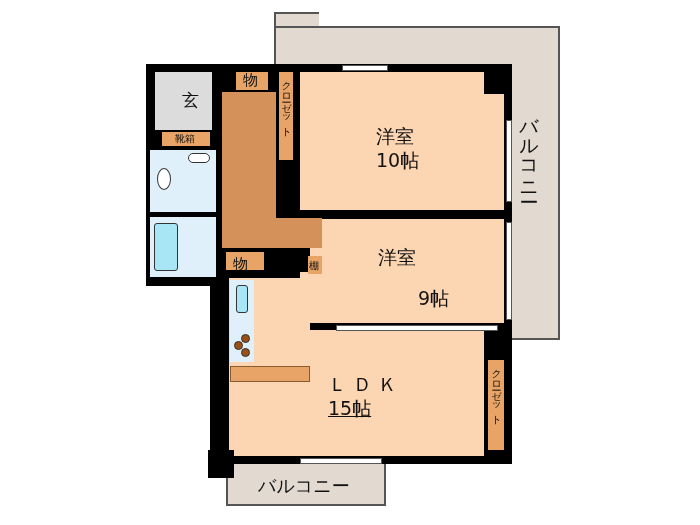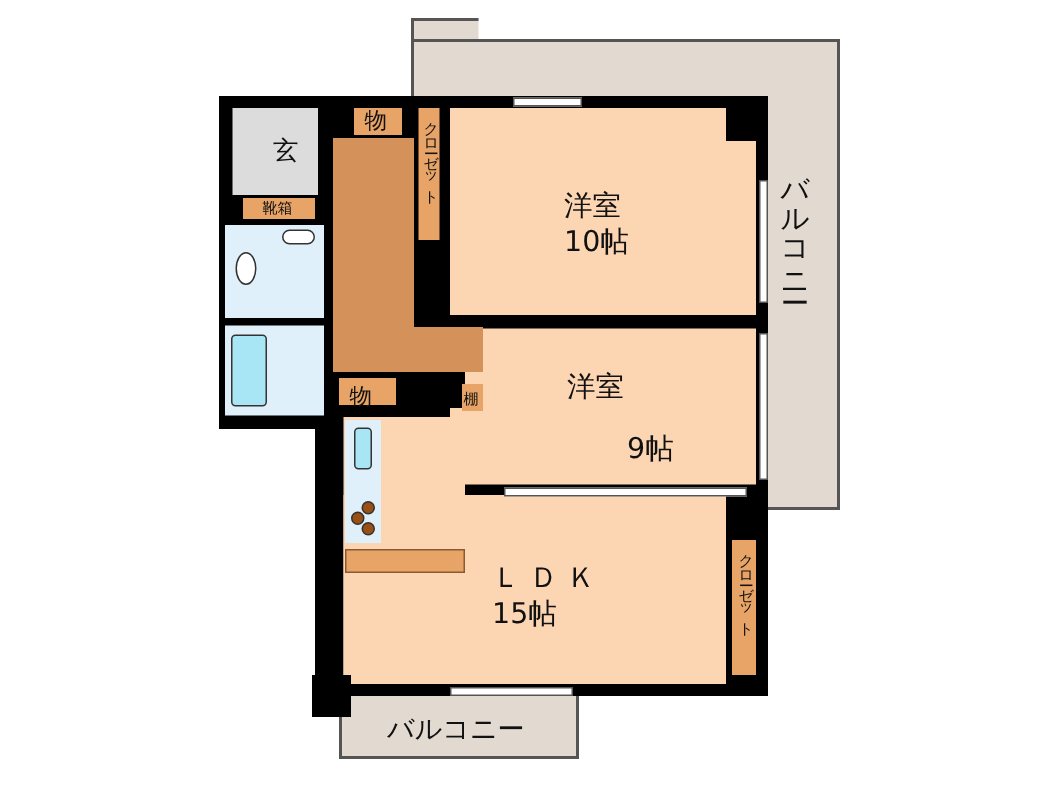--- a/index.html
+++ b/index.html
@@ -33,21 +33,21 @@
 <div class="lbl" style="left:376px;top:148px;font-size:19px;">10帖</div>
 
 <div class="abs room" style="left:310px;top:219px;width:194px;height:104px;"></div>
 <div class="lbl" style="left:378px;top:245px;font-size:19px;">洋室</div>
 <div class="lbl" style="left:378px;top:286px;font-size:19px;margin-left:40px;">9帖</div>
 
 <div class="abs room" style="left:229px;top:278px;width:81px;height:178px;"></div>
 <div class="abs room" style="left:229px;top:330px;width:255px;height:126px;"></div>
 <div class="abs room" style="left:300px;top:272px;width:12px;height:12px;"></div>
 <div class="lbl" style="left:328px;top:372px;font-size:19px;letter-spacing:6px;text-align:right;">ＬＤＫ</div>
-<div class="lbl" style="left:328px;top:396px;font-size:19px;">15帖</div>
+<div class="lbl" style="left:328px;top:396px;font-size:19px;text-decoration:underline;">15帖</div>
 <div class="abs store" style="left:230px;top:366px;width:80px;height:16px;border:1px solid #8a5a30;"></div>
 <div class="abs wall" style="left:208px;top:450px;width:26px;height:28px;"></div>
 <div class="abs wall" style="left:484px;top:450px;width:28px;height:14px;"></div>
 
 <div class="abs wet" style="left:230px;top:280px;width:24px;height:82px;"></div>
 <div class="abs" style="left:236px;top:285px;width:12px;height:28px;background:#a8e6f6;border:1px solid #333;border-radius:3px;"></div>
 <div class="abs" style="left:234px;top:334px;width:18px;height:24px;">
   <span style="position:absolute;left:7px;top:0;width:7px;height:7px;border-radius:50%;background:#9a4f13;border:1px solid #333;"></span>
   <span style="position:absolute;left:0;top:7px;width:7px;height:7px;border-radius:50%;background:#9a4f13;border:1px solid #333;"></span>
   <span style="position:absolute;left:7px;top:14px;width:7px;height:7px;border-radius:50%;background:#9a4f13;border:1px solid #333;"></span>

